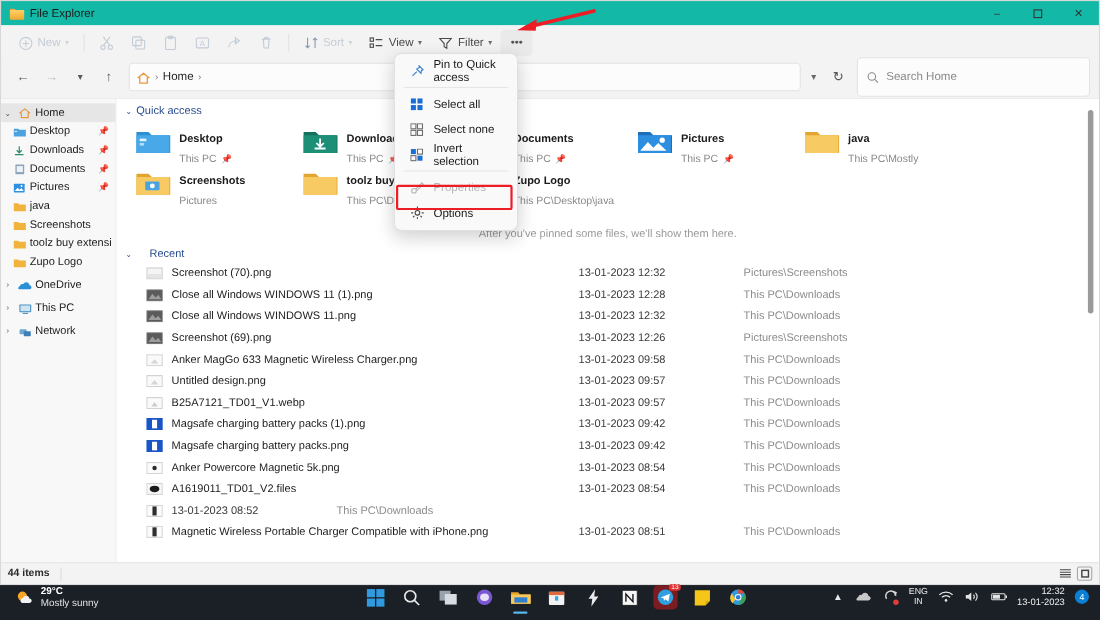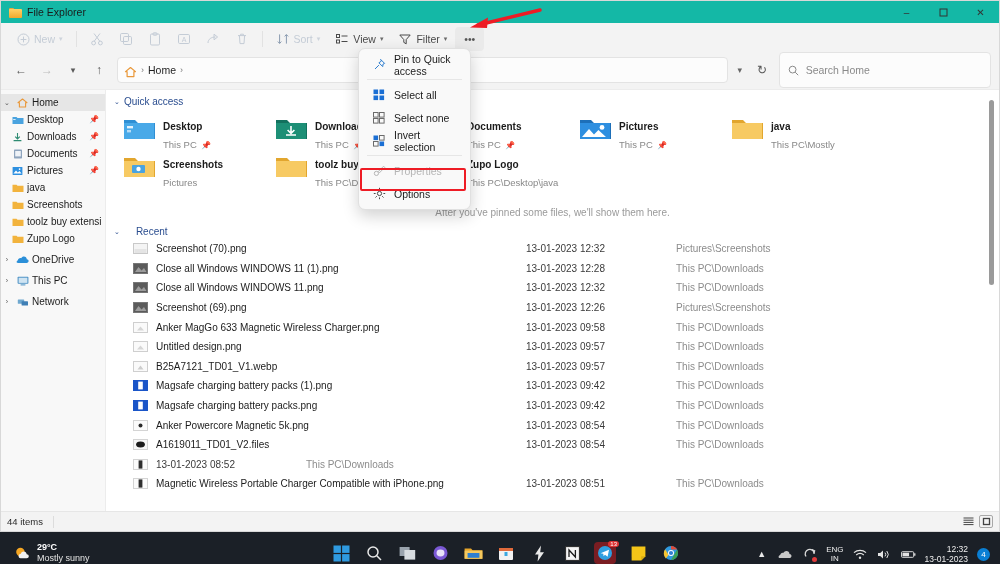--- a/index.html
+++ b/index.html
@@ -119,21 +119,21 @@
 
   
   .vscroll { position: absolute; right: 2px; top: 4px; width: 11px;
     bottom: 4px; }
   .vthumb { position: absolute; left: 3px; top: 6px; width: 5px; height: 185px;
     background: #9a9a9a; border-radius: 3px; }
 
   
   .statusbar { height: 20px; flex: 0 0 20px; background: #f3f3f3;
     display: flex; align-items: center; padding: 0 6px;
-    border-top: 1px solid #e6e6e6; font-size: 9.5px; color: #2a2a2a; }
+    border-top: 1px solid #e6e6e6; font-size: 9.5px; color: #2a2a2a; font-weight: bold; }
   .status-sep { width: 1px; height: 12px; background: #dcdcdc; margin-left: 10px; }
   .status-spacer { flex: 1; }
   .viewtoggle { display: flex; gap: 4px; align-items: center; }
   .vt { width: 14px; height: 13px; display: flex; align-items: center;
     justify-content: center; color: #444; }
   .vt.sel { border: 1px solid #a8a8a8; border-radius: 2px; }
 
   
   .ctxmenu { position: absolute; left: 358px; top: 48px; width: 113px;
     background: #f9f9f9; border: 1px solid #e0e0e0; border-radius: 7px;
@@ -148,21 +148,21 @@
   .mi.boxed { position: relative; }
   .options-hl { position: absolute; left: 360px; top: 168px; width: 106px;
     height: 23px; border: 2px solid #ee1c25; border-radius: 2px; z-index: 60;
     pointer-events: none; }
 
   
   .arrow { position: absolute; left: 462px; top: 8px; z-index: 70; }
 
   
   .taskbar { position: absolute; left: 0; bottom: 0; width: 1000px; height: 32px;
-    background: #1b2027; display: flex; align-items: flex-end; }
+    background: #1b2027; display: flex; align-items: flex-start; }
   .weather { display: flex; align-items: center; gap: 6px; padding-left: 14px;
     width: 330px; }
   .w-ico { width: 17px; height: 17px; position: relative; }
   .w-txt { line-height: 11px; }
   .w-temp { font-size: 9px; color: #fff; font-weight: bold; }
   .w-desc { font-size: 9px; color: #e3e3e3; }
   .tb-icons { display: flex; align-items: center; gap: 11px; }
   .ti { width: 22px; height: 22px; display: flex; align-items: center;
     justify-content: center; position: relative; border-radius: 4px; }
   .ti.running::after { content: ""; position: absolute; bottom: -4px;

